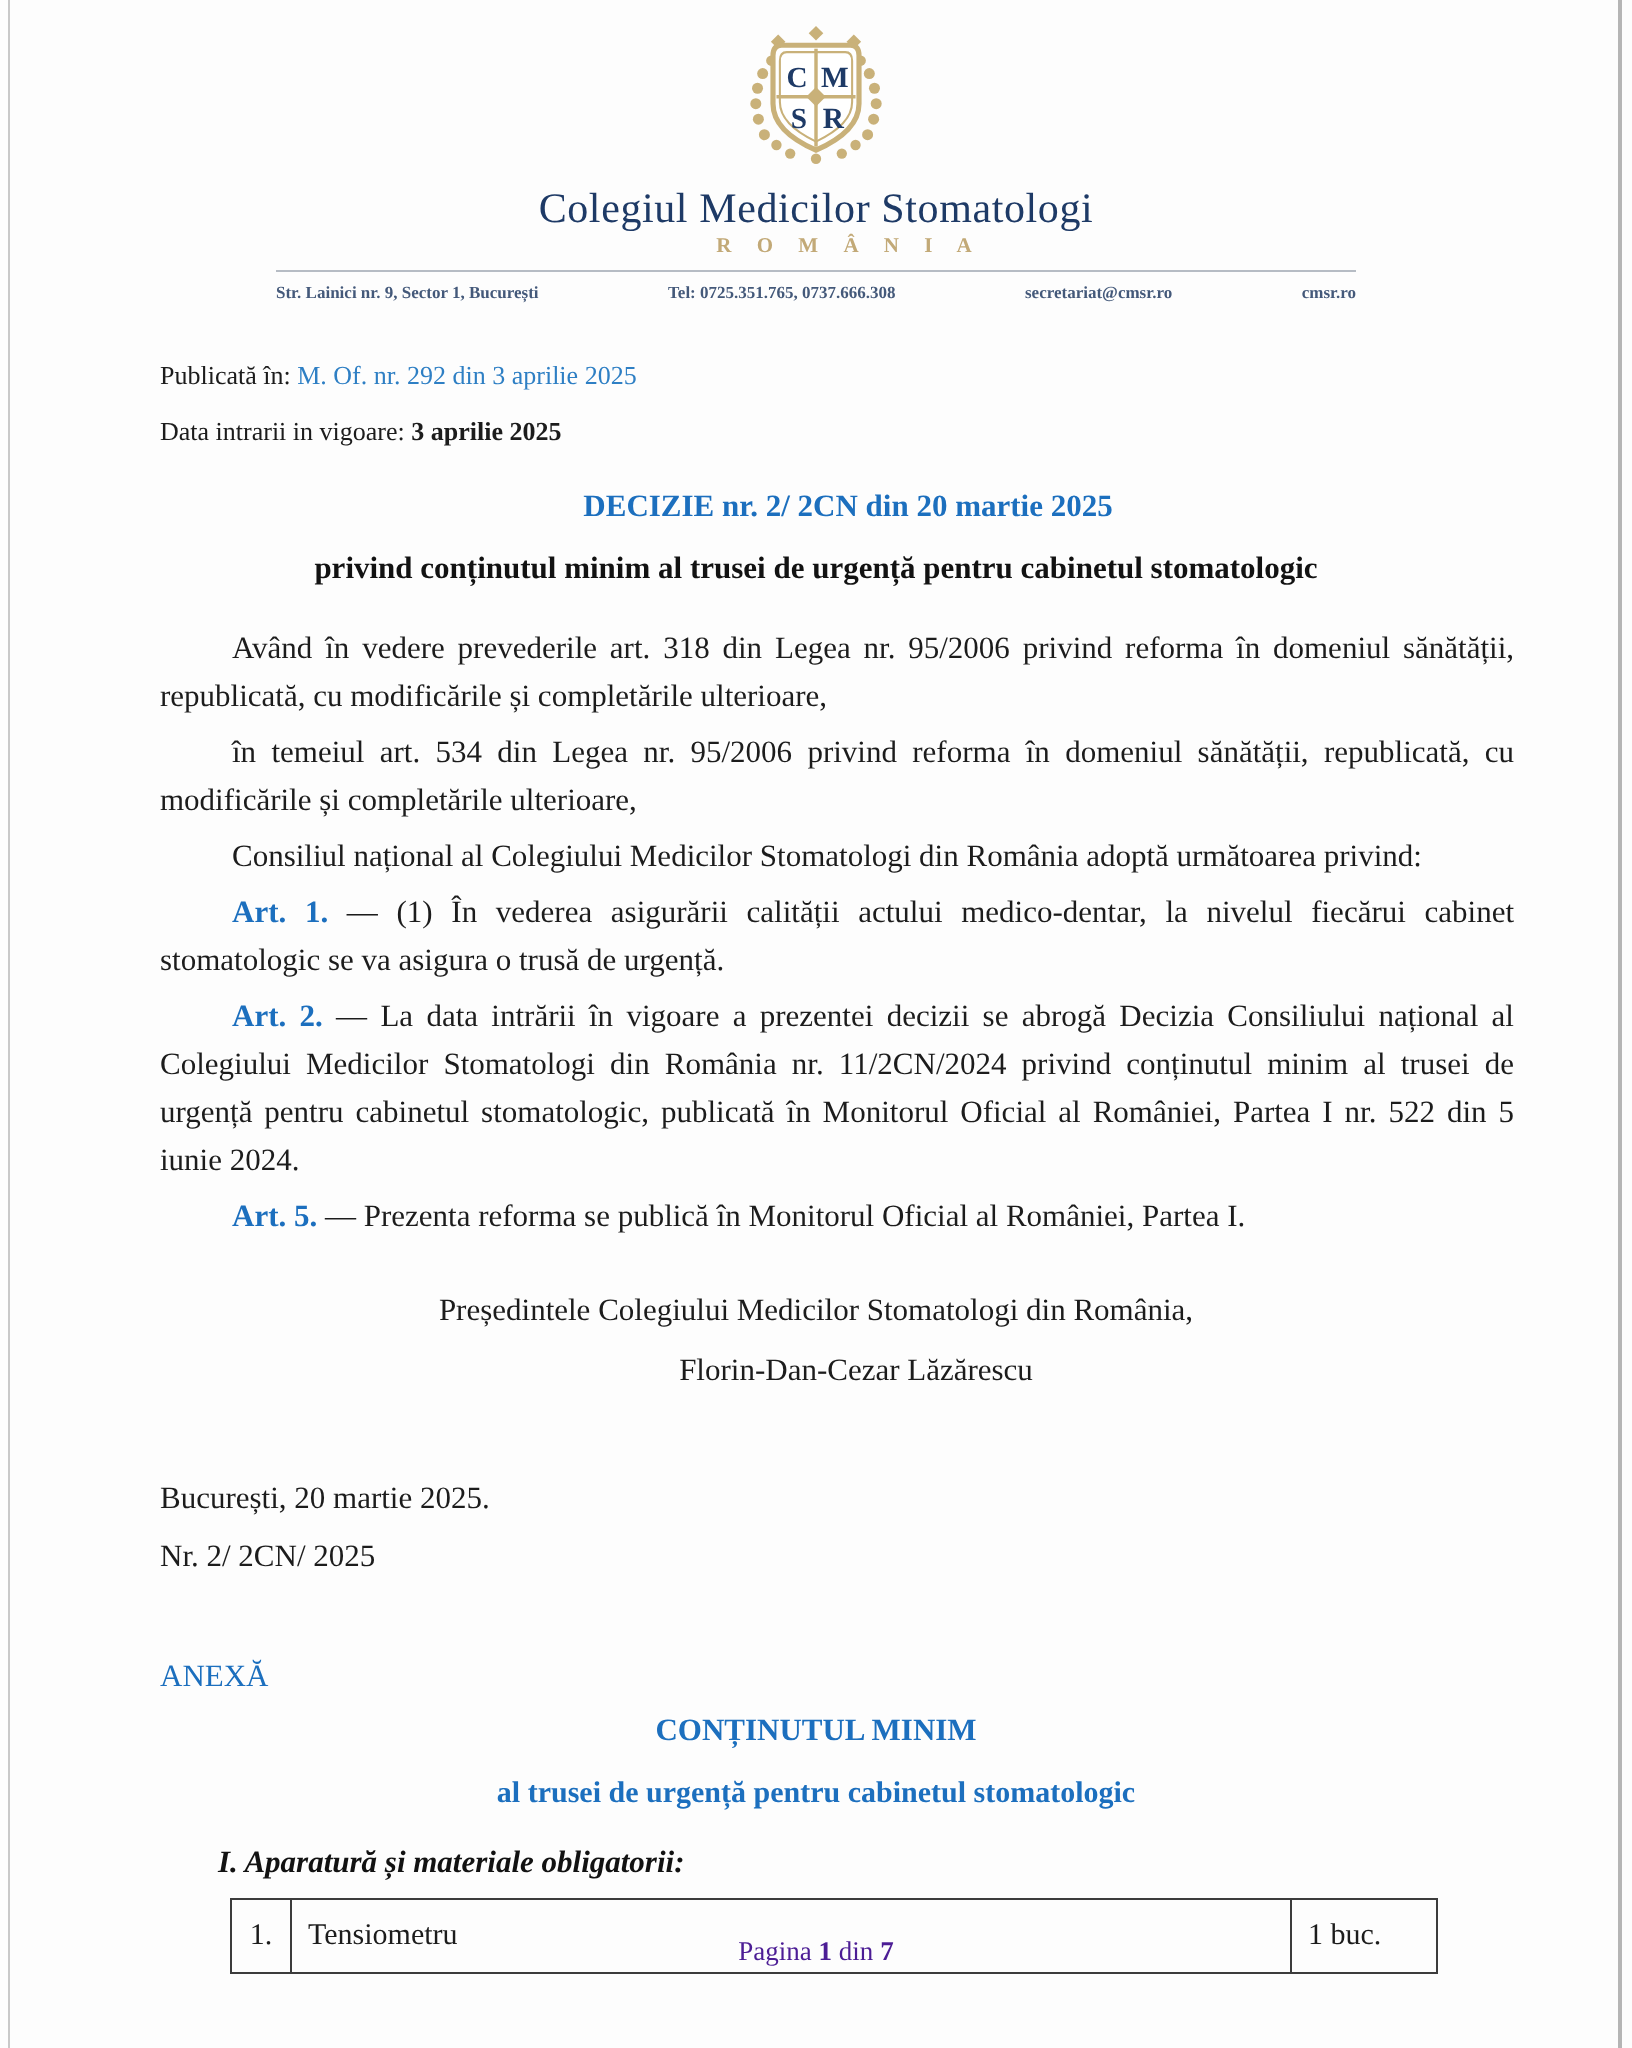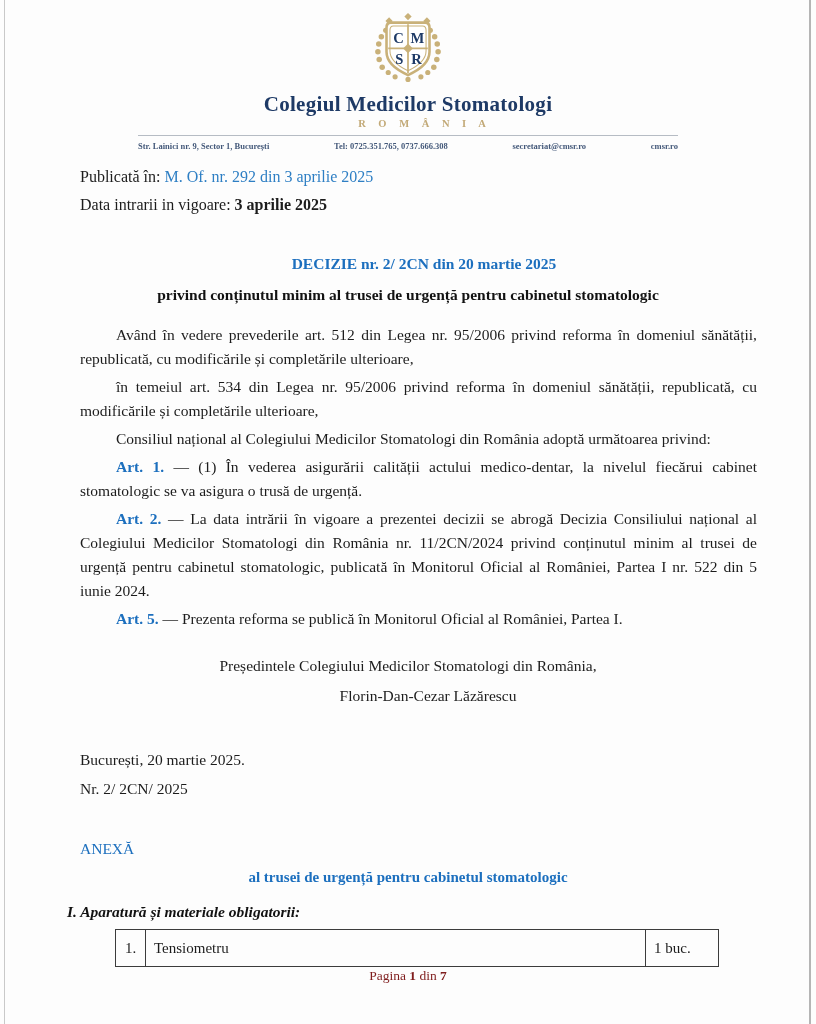--- a/index.html
+++ b/index.html
@@ -16,48 +16,48 @@
   .edge-left  { position:absolute; left:4px;  top:0; width:1px; height:100%; background:#c9c9c9; }
   .edge-right { position:absolute; right:5px; top:0; width:2px; height:100%; background:#b5b5b5; }
 
   
   .letterhead { padding-top:12px; text-align:center; }
   .crest { display:block; margin:0 auto; }
   .org-name {
     margin-top:2px;
     font-size:21px; line-height:24px;
     color:#1e3a66;
-    font-weight:700;
+    font-weight:400;
     letter-spacing:0.3px;
   }
   .org-country {
     margin-top:2px;
     font-size:10.5px; line-height:12px;
     color:#c2a977;
     font-weight:bold;
     letter-spacing:5px;
     margin-left:33px;
   }
   .contact-bar {
     width:540px; margin:5px auto 0;
     border-top:1px solid #b6bcc4;
     padding-top:5px;
     display:flex; justify-content:space-between; align-items:baseline;
     font-size:8.5px; line-height:10px;
     color:#44597a; font-weight:bold;
   }
 
   
-  .meta { margin:12px 59px 0 80px; font-size:16px; line-height:28px; }
+  .meta { margin:23px 59px 0 80px; font-size:13px; line-height:28px; }
   .meta a { color:#2e7fc4; text-decoration:none; cursor:pointer; }
   .meta .bold { font-weight:bold; }
 
   
   .doc-title {
-    margin-top:32px; text-align:center;
+    margin-top:11px; text-align:center;
     font-size:15.5px; font-weight:bold; color:#1c6fbe; line-height:26px;padding-left:32px;
   }
   .doc-subtitle {
     margin-top:5px; text-align:center;
     font-size:15.5px; font-weight:bold; color:#121212; line-height:26px;
   }
 
   
   .body-block { margin:15px 59px 0 80px; }
   .body-block p {
@@ -81,21 +81,21 @@
   }
   .annex-title {
     margin-top:4px; text-align:center;
     font-size:15.5px; font-weight:bold; color:#1c6fbe; line-height:26px;
   }
   .annex-subtitle {
     margin-top:6px; text-align:center;
     font-size:15px; font-weight:bold; color:#1c6fbe; line-height:24px;
   }
   .section-heading {
-    margin:14px 0 0 67px;
+    margin:14px 0 0 109px;
     font-size:15.5px; font-weight:bold; font-style:italic; color:#121212;
   }
 
   
   table.items {
     margin:8px 0 0 115px;
     width:603px;
     border-collapse:collapse;
     table-layout:fixed;
   }
@@ -107,21 +107,21 @@
     vertical-align:middle;
     background:#fdfdfd;
   }
   td.c-no  { width:30px; text-align:center; padding:2px 2px; }
   td.c-item{ width:500px; }
   td.c-qty { width:73px; }
 
   
   .page-footer {
     position:absolute; left:0; right:0; bottom:40px;
-    text-align:center; font-size:13.5px; color:#7f1d1d;
+    text-align:center; font-size:13.5px; color:#4c1d95;
   }
   .page-footer .bold { font-weight:bold; }
 </style>
 </head>
 <body>
 
 <div class="page">
   <div class="edge-left"></div>
   <div class="edge-right"></div>
 
@@ -186,21 +186,21 @@
     <div>
       <span>Data intrarii in vigoare:</span>
       <span class="bold">3 aprilie 2025</span>
     </div>
   </div>
 
   <div class="doc-title">DECIZIE nr. 2/ 2CN din 20 martie 2025</div>
   <div class="doc-subtitle">privind conținutul minim al trusei de urgență pentru cabinetul stomatologic</div>
 
   <div class="body-block">
-    <p>Având în vedere prevederile art. 512 din Legea nr. 95/2006 privind reforma în domeniul sănătății, republicată, cu modificările și completările ulterioare,</p>
+    <p>Având în vedere prevederile art. 318 din Legea nr. 95/2006 privind reforma în domeniul sănătății, republicată, cu modificările și completările ulterioare,</p>
     <p>în temeiul art. 534 din Legea nr. 95/2006 privind reforma în domeniul sănătății, republicată, cu modificările și completările ulterioare,</p>
     <p>Consiliul național al Colegiului Medicilor Stomatologi din România adoptă următoarea privind:</p>
     <p>
       <span class="art-label">Art. 1.</span>
       <span>— (1) În vederea asigurării calității actului medico-dentar, la nivelul fiecărui cabinet stomatologic se va asigura o trusă de urgență.</span>
     </p>
     <p>
       <span class="art-label">Art. 2.</span>
       <span>— La data intrării în vigoare a prezentei decizii se abrogă Decizia Consiliului național al Colegiului Medicilor Stomatologi din România nr. 11/2CN/2024 privind conținutul minim al trusei de urgență pentru cabinetul stomatologic, publicată în Monitorul Oficial al României, Partea I nr. 522 din 5 iunie 2024.</span>
     </p>
@@ -212,20 +212,21 @@
 
   <div class="sig-title">Președintele Colegiului Medicilor Stomatologi din România,</div>
   <div class="sig-name">Florin-Dan-Cezar Lăzărescu</div>
 
   <div class="issued">
     <div>București, 20 martie 2025.</div>
     <div>Nr. 2/ 2CN/ 2025</div>
   </div>
 
   <div class="annex-label">ANEXĂ</div>
+  <div class="annex-title">CONȚINUTUL MINIM</div>
   <div class="annex-subtitle">al trusei de urgență pentru cabinetul stomatologic</div>
   <div class="section-heading">I.  Aparatură și materiale obligatorii:</div>
 
   <table class="items">
     <tbody>
       <tr>
         <td class="c-no">1.</td>
         <td class="c-item">Tensiometru</td>
         <td class="c-qty">1 buc.</td>
       </tr>

